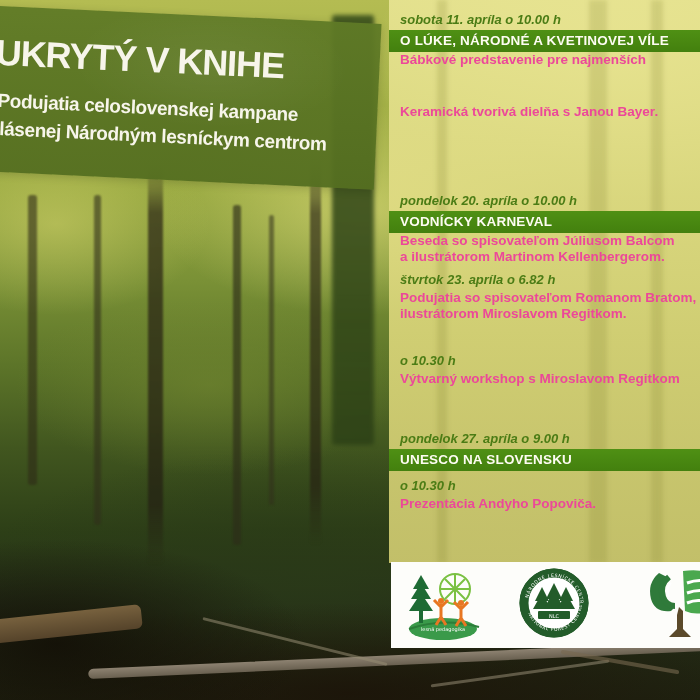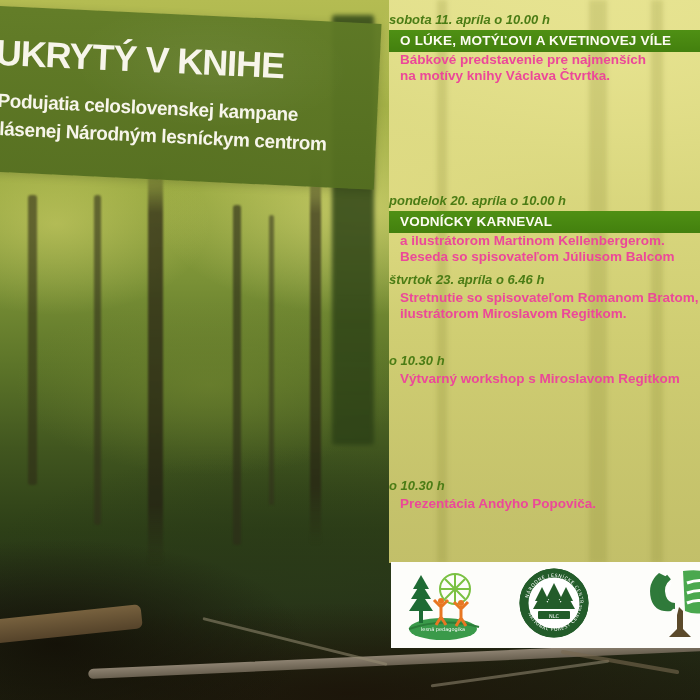--- a/index.html
+++ b/index.html
@@ -42,21 +42,21 @@
   .banner .sub1{top:84px;}
   .banner .sub2{left:34px;top:112px;}
   
   .panel{
     position:absolute;left:389px;top:0;width:311px;height:563px;
     background:linear-gradient(180deg, rgba(233,229,148,.9), rgba(219,214,122,.9) 60%, rgba(211,206,114,.9));
   }
   .panel-trunk{position:absolute;top:0;height:100%;background:rgba(130,132,48,.22);filter:blur(2px);}
   .event{position:absolute;left:389px;width:311px;}
   .date{
-    height:19px;font-size:13px;font-weight:bold;font-style:italic;
+    height:19px;padding-left:11px;font-size:13px;font-weight:bold;font-style:italic;
     color:#4b7c15;white-space:nowrap;line-height:17px;
   }
   .bar{
     height:22px;background:linear-gradient(180deg,#4f9014,#43800e);
     line-height:22px;padding-left:11px;color:#fdfcf2;font-size:13.5px;font-weight:bold;
     letter-spacing:.2px;white-space:nowrap;
   }
   .desc{
     padding-left:11px;font-size:13.5px;line-height:16px;color:#ec4899;font-weight:bold;
     white-space:nowrap;
@@ -99,46 +99,50 @@
   </div>
 
   <div class="panel">
     <div class="panel-trunk" style="left:200px;width:18px;"></div>
     <div class="panel-trunk" style="left:262px;width:12px;"></div>
     <div class="panel-trunk" style="left:48px;width:10px;"></div>
   </div>
 
   <div class="event" style="top:11px">
     <div class="date">sobota 11. apríla o 10.00 h</div>
-    <div class="bar">O LÚKE, MOTÝĽOVI A KVETINOVEJ VÍLE</div>
+    <div class="bar">O LÚKE, NÁRODNÉ A KVETINOVEJ VÍLE</div>
     <div class="desc">Bábkové predstavenie pre najmenších</div>
-    <div class="desc">na motívy knihy Václava Čtvrtka.</div>
   </div>
 
   <div class="event" style="top:100px">
+    <div class="desc">Keramická tvorivá dielňa s Janou Bayer.</div>
   </div>
 
   <div class="event" style="top:192px">
     <div class="date">pondelok 20. apríla o 10.00 h</div>
     <div class="bar">VODNÍCKY KARNEVAL</div>
+    <div class="desc">Beseda so spisovateľom Júliusom Balcom</div>
     <div class="desc">a ilustrátorom Martinom Kellenbergerom.</div>
-    <div class="desc">Beseda so spisovateľom Júliusom Balcom</div>
   </div>
 
   <div class="event" style="top:271px">
-    <div class="date">štvrtok 23. apríla o 6.46 h</div>
-    <div class="desc">Stretnutie so spisovateľom Romanom Bratom,</div>
+    <div class="date">štvrtok 23. apríla o 6.82 h</div>
+    <div class="desc">Podujatia so spisovateľom Romanom Bratom,</div>
     <div class="desc">ilustrátorom Miroslavom Regitkom.</div>
   </div>
 
   <div class="event" style="top:352px">
     <div class="date">o 10.30 h</div>
     <div class="desc">Výtvarný workshop s Miroslavom Regitkom</div>
   </div>
 
+  <div class="event" style="top:430px">
+    <div class="date">pondelok 27. apríla o 9.00 h</div>
+    <div class="bar">UNESCO NA SLOVENSKU</div>
+  </div>
 
   <div class="event" style="top:477px">
     <div class="date">o 10.30 h</div>
     <div class="desc">Prezentácia Andyho Popoviča.</div>
   </div>
 
   <div class="band">
 
     <svg class="logo" style="left:12px;top:5px;" width="80" height="78" viewBox="0 0 80 78">
       <ellipse cx="40" cy="62" rx="34" ry="11" fill="#3a9a4a"></ellipse>

